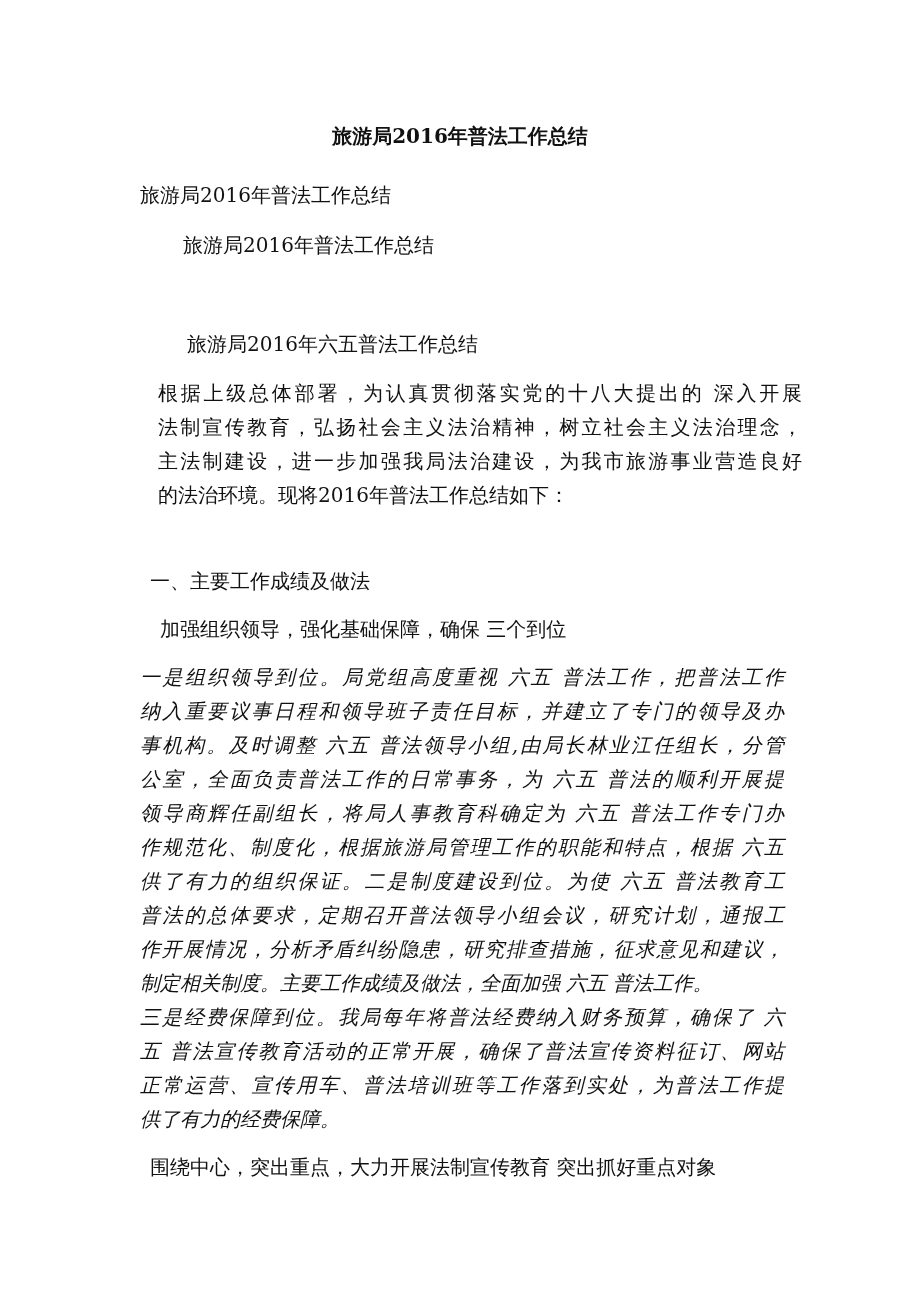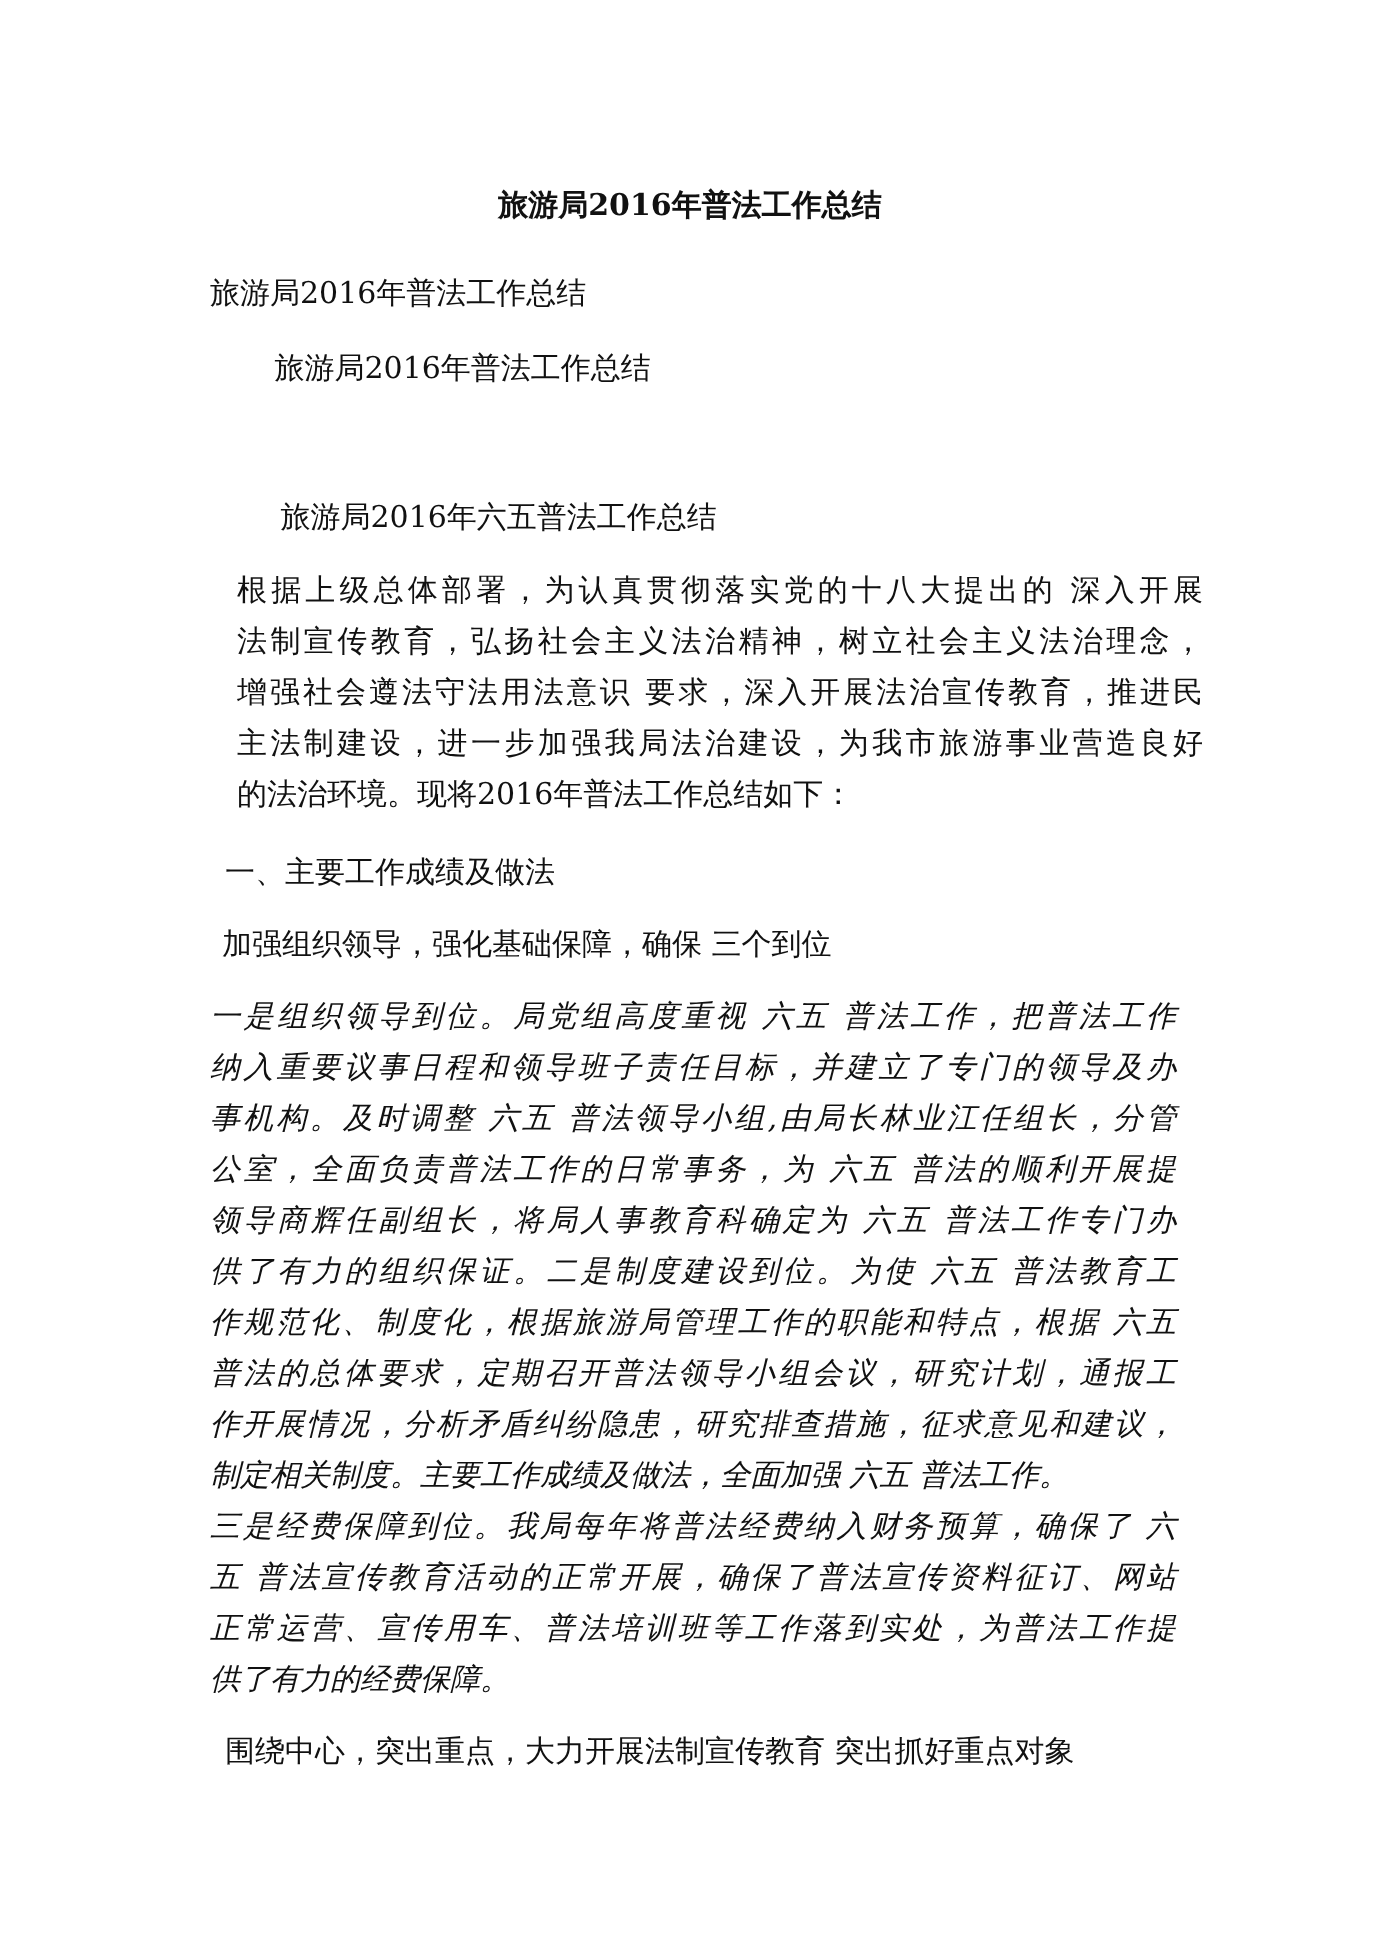--- a/index.html
+++ b/index.html
@@ -21,37 +21,36 @@
   <div class="title">旅游局2016年普法工作总结</div>
 
   <div class="line" style="top:181px; left:140px;">旅游局2016年普法工作总结</div>
   <div class="line" style="top:231px; left:183px;">旅游局2016年普法工作总结</div>
 
   <div class="line" style="top:330px; left:150px;margin-left:37px;">旅游局2016年六五普法工作总结</div>
 
   <div class="para" style="top:376px;margin-left:18px;">
     <span> 根据上级总体部署，为认真贯彻落实党的十八大提出的 深入开展</span>
     <span>法制宣传教育，弘扬社会主义法治精神，树立社会主义法治理念，</span>
-    <span>增强社会遵法守法用法意识 要求，深入开展法治宣传教育，推进民</span>
     <span>主法制建设，进一步加强我局法治建设，为我市旅游事业营造良好</span>
     <span class="last">的法治环境。现将2016年普法工作总结如下：</span>
   </div>
 
   <div class="line" style="top:567px; left:150px;">一、主要工作成绩及做法</div>
 
-  <div class="line" style="top:615px; left:148px;">加强组织领导，强化基础保障，确保 三个到位</div>
+  <div class="line" style="top:615px; left:160px;">加强组织领导，强化基础保障，确保 三个到位</div>
 
   <div class="para" style="top:660px;font-style:italic;">
     <span> 一是组织领导到位。局党组高度重视 六五 普法工作，把普法工作</span>
     <span>纳入重要议事日程和领导班子责任目标，并建立了专门的领导及办</span>
     <span>事机构。及时调整 六五 普法领导小组,由局长林业江任组长，分管</span>
     <span>公室，全面负责普法工作的日常事务，为 六五 普法的顺利开展提</span>
     <span>领导商辉任副组长，将局人事教育科确定为 六五 普法工作专门办</span>
+    <span>作规范化、制度化，根据旅游局管理工作的职能和特点，根据 六五</span>
     <span>供了有力的组织保证。二是制度建设到位。为使 六五 普法教育工</span>
-    <span>作规范化、制度化，根据旅游局管理工作的职能和特点，根据 六五</span>
     <span>普法的总体要求，定期召开普法领导小组会议，研究计划，通报工</span>
     <span>作开展情况，分析矛盾纠纷隐患，研究排查措施，征求意见和建议，</span>
     <span class="last">制定相关制度。主要工作成绩及做法，全面加强 六五 普法工作。</span>
     <span>三是经费保障到位。我局每年将普法经费纳入财务预算，确保了 六</span>
     <span>五 普法宣传教育活动的正常开展，确保了普法宣传资料征订、网站</span>
     <span>正常运营、宣传用车、普法培训班等工作落到实处，为普法工作提</span>
     <span class="last">供了有力的经费保障。</span>
   </div>
 
   <div class="line" style="top:1153px; left:150px;">围绕中心，突出重点，大力开展法制宣传教育 突出抓好重点对象</div>

